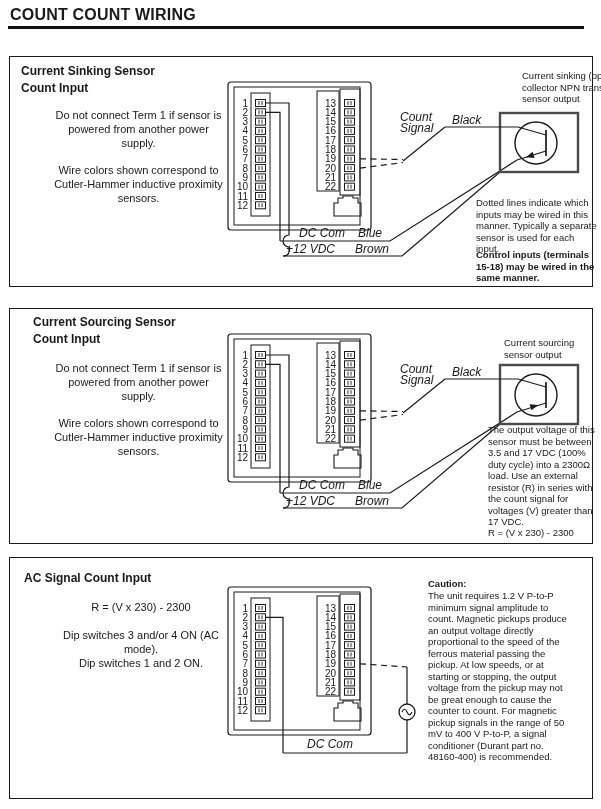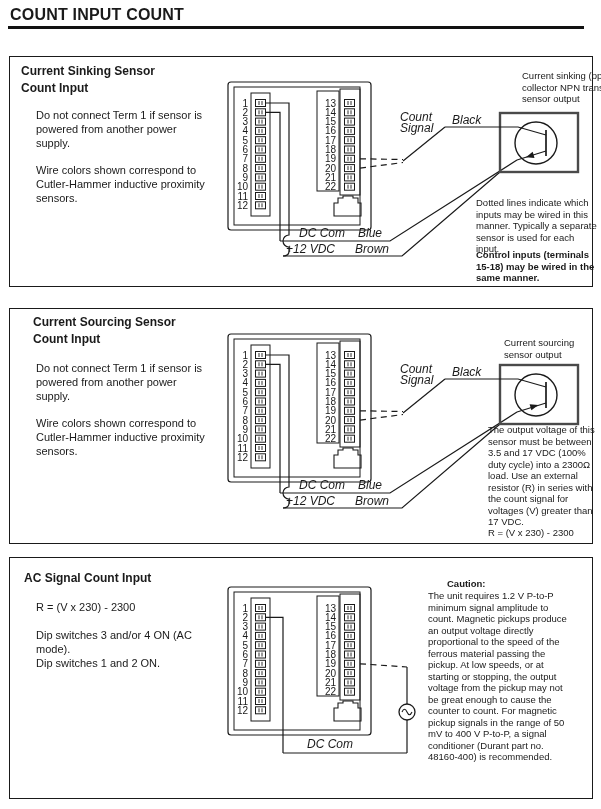--- a/index.html
+++ b/index.html
@@ -2,32 +2,32 @@
 <html><head>
 <meta charset="utf-8">
 <style>
   html,body{margin:0;padding:0;background:#fff;}
   body{width:601px;height:809px;position:relative;font-family:"Liberation Sans",sans-serif;color:#1a1a1a;overflow:hidden;}
   .abs{position:absolute;}
   .page-title{font-size:16px;font-weight:bold;letter-spacing:.2px;}
   .rule{background:#111;height:3px;}
   .secbox{border:1.6px solid #1a1a1a;background:transparent;}
   .hd{font-size:12px;font-weight:bold;line-height:17px;white-space:pre-line;}
-  .para{font-size:11px;line-height:14px;white-space:pre-line;margin:0 0 13px 0;}
+  .para{font-size:11px;line-height:14px;white-space:pre-line;margin:0 0 13px 0;text-align:center;}
   .para3{margin-bottom:14px;}
   .ann{font-size:9.5px;line-height:11.5px;white-space:pre-line;}
   .lbl{font-size:12px;line-height:11px;white-space:pre-line;font-style:italic;}
-  .cautitle{font-size:9.5px;font-weight:bold;line-height:12px;margin-left:19px;}
+  .cautitle{font-size:9.5px;font-weight:bold;line-height:12px;}
   svg{position:absolute;left:0;top:0;}
   svg text{font-family:"Liberation Sans",sans-serif;font-size:10px;fill:#1a1a1a;}
 </style>
 </head>
 <body>
 
-<div class="abs page-title" style="left:10px;top:6px;">COUNT INPUT COUNT</div>
+<div class="abs page-title" style="left:10px;top:6px;">COUNT COUNT WIRING</div>
 <div class="abs rule" style="left:8px;top:26px;width:576px;"></div>
 
 <div class="abs secbox" style="left:9px;top:56px;width:582px;height:229px;"></div>
 <div class="abs secbox" style="left:9px;top:308px;width:582px;height:234px;"></div>
 <div class="abs secbox" style="left:9px;top:557px;width:582px;height:240px;"></div>
 
 <svg id="diagram-svg" width="601" height="809" viewBox="0 0 601 809">
     <rect stroke="#1a1a1a" stroke-width="1.2" fill="none" x="228" y="82" width="143" height="148" rx="3"></rect>
     <rect stroke="#1a1a1a" stroke-width="1" fill="none" x="234" y="87" width="126" height="138"></rect>
     <rect stroke="#1a1a1a" stroke-width="1" fill="none" x="251" y="93" width="19" height="123"></rect>

